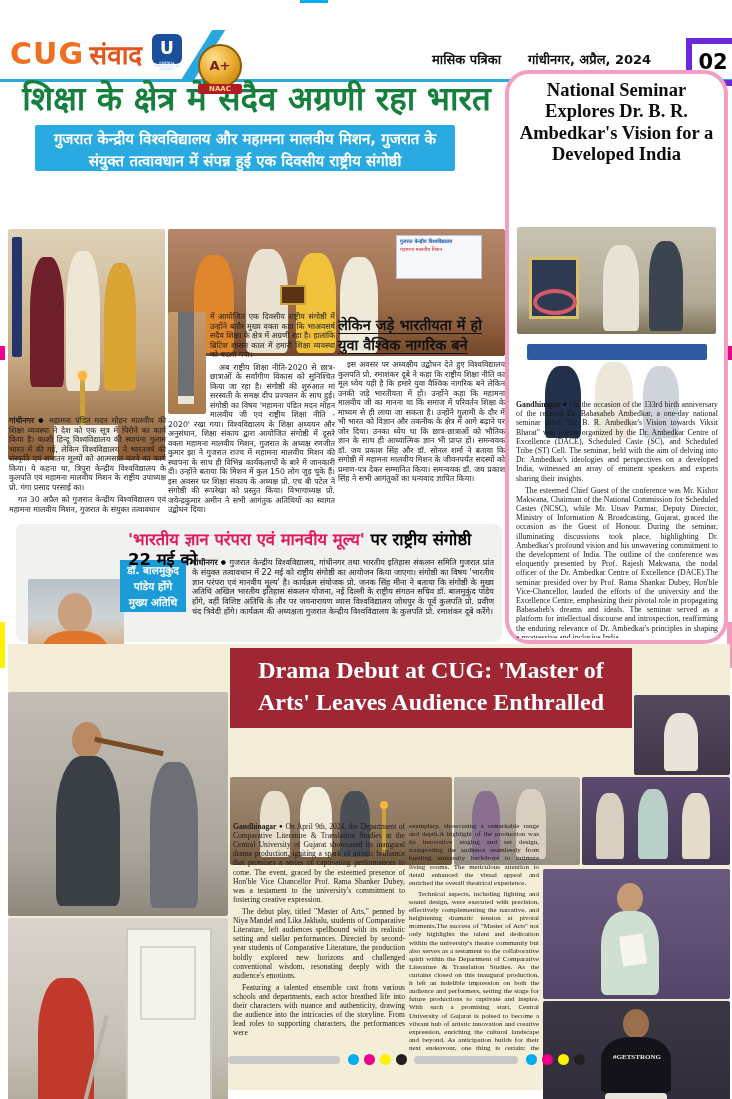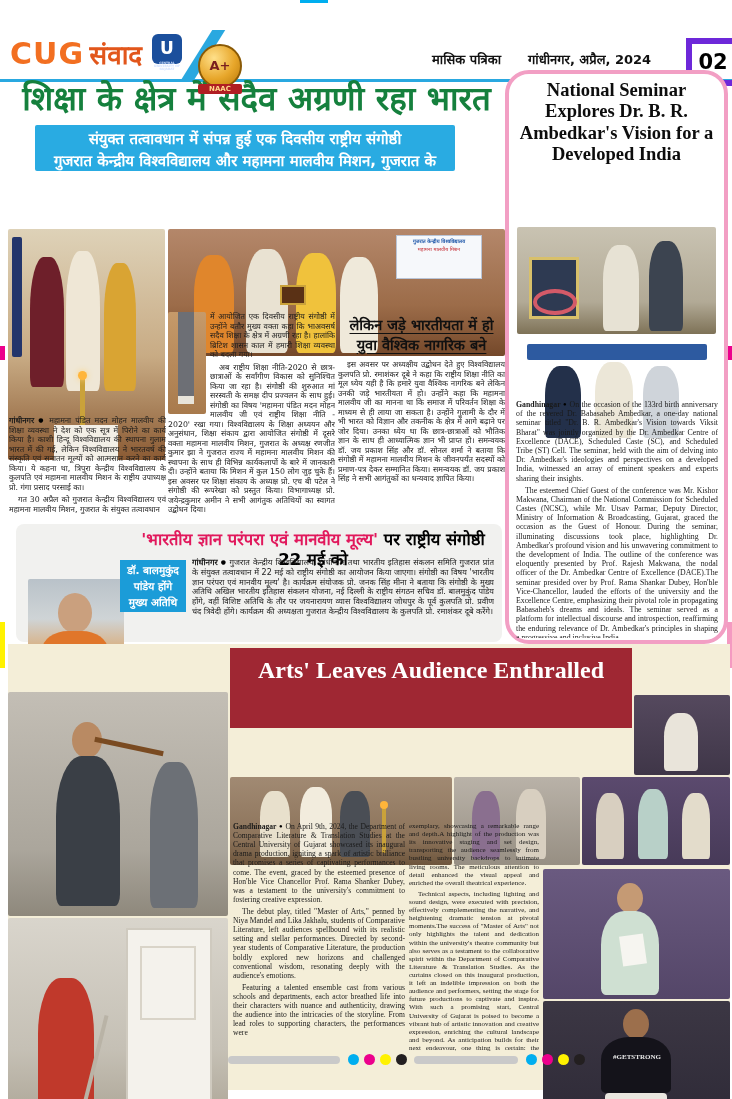--- a/index.html
+++ b/index.html
@@ -2,21 +2,21 @@
 <html><head>
 <meta charset="utf-8">
 <style>
   html,body{margin:0;padding:0;background:#e8e8e8;}
   #page{position:relative;width:732px;height:1099px;background:#ffffff;overflow:hidden;
         font-family:"DejaVu Sans",sans-serif;}
   .abs{position:absolute;}
   .photo{position:absolute;overflow:hidden;border-radius:2px;margin-top:47px;}
   .fig{position:absolute;border-radius:40% 40% 8% 8%;}
   .serif{font-family:"Liberation Serif","DejaVu Serif",serif;}
-  .hindi{font-family:"DejaVu Sans",sans-serif;text-align:center;}
+  .hindi{font-family:"DejaVu Sans",sans-serif;}
   .just{text-align:justify;}
   
   #brand{left:10px;top:36px;font-weight:bold;}
   #brand .cug{color:#f26f21;font-size:30px;letter-spacing:1px;}
   #brand .samvad{color:#e2561b;font-size:26px;}
   #emblem{left:152px;top:34px;width:30px;height:30px;background:#1b4f9c;border-radius:6px;
           color:#fff;font-size:17px;font-weight:bold;text-align:center;line-height:28px;}
   #emblem small{display:block;font-size:3px;line-height:3px;color:#cfe0ff;}
   #slash{left:196px;top:30px;width:13px;height:52px;background:#29a8e0;transform:skewX(-32deg);}
   #headrule{left:0;top:79px;width:732px;height:3px;background:#29a8e0;}
@@ -91,22 +91,22 @@
   <div class="abs" id="badge">
     <div class="coin">A+</div>
     <div class="ribbon">NAAC</div>
   </div>
   <div class="abs masthead-label" style="left:432px;top:50px;">मासिक पत्रिका</div>
   <div class="abs masthead-label" style="left:528px;top:50px;">गांधीनगर, अप्रैल, 2024</div>
   <div class="abs" id="pagenum">02</div>
 
   <div class="abs hindi" id="lead-headline">शिक्षा के क्षेत्र में सदैव अग्रणी रहा भारत</div>
   <div class="abs hindi" id="lead-subhead">
+    <div>गुजरात केन्द्रीय विश्वविद्यालय और महामना मालवीय मिशन, गुजरात के</div>
     <div>संयुक्त तत्वावधान में संपन्न हुई एक दिवसीय राष्ट्रीय संगोष्ठी</div>
-    <div>गुजरात केन्द्रीय विश्वविद्यालय और महामना मालवीय मिशन, गुजरात के</div>
   </div>
 
   <div class="photo" style="left:8px;top:182px;width:157px;height:231px;background:linear-gradient(180deg,#ded2b8 0%,#c8ab84 55%,#8a5a33 100%);">
     <div class="abs" style="left:4px;top:8px;width:10px;height:120px;background:#23356b;border-radius:2px;"></div>
     <div class="fig" style="left:22px;top:28px;width:34px;height:130px;background:#6e1f2a;"></div>
     <div class="fig" style="left:58px;top:22px;width:34px;height:140px;background:#efe7d6;"></div>
     <div class="fig" style="left:96px;top:34px;width:32px;height:128px;background:#d9a433;"></div>
     <div class="abs" style="left:72px;top:150px;width:5px;height:46px;background:#caa23a;"></div>
     <div class="abs" style="left:70px;top:142px;width:9px;height:9px;border-radius:50%;background:#ffb53a;box-shadow:0 0 6px #ffd27a;"></div>
     <div class="abs" style="left:46px;top:196px;width:64px;height:35px;background:#f3efe6;"></div>
@@ -202,20 +202,21 @@
       <div class="fig" style="left:142px;top:70px;width:48px;height:146px;background:#6c7076;"></div>
     </div>
     <div class="photo" style="left:0;top:227px;width:220px;height:219px;background:linear-gradient(180deg,#d9d5cc 0%,#c5c0b5 60%,#a79f8f 100%);">
       <div class="abs" style="left:118px;top:10px;width:82px;height:190px;background:#f4f2ec;border:2px solid #cfcabf;"></div>
       <div class="abs" style="left:132px;top:28px;width:52px;height:70px;border:2px solid #d9d4c8;"></div>
       <div class="fig" style="left:30px;top:60px;width:56px;height:140px;background:#c0392b;"></div>
       <div class="abs" style="left:84px;top:96px;width:4px;height:104px;background:#b9b3a6;transform:rotate(14deg);"></div>
     </div>
 
     <div id="drama-title" class="serif">
+      <div>Drama Debut at CUG: 'Master of</div>
       <div>Arts' Leaves Audience Enthralled</div>
     </div>
 
     <div class="photo" style="left:626px;top:4px;width:96px;height:80px;background:linear-gradient(180deg,#55495e 0%,#3f3648 100%);">
       <div class="fig" style="left:30px;top:18px;width:34px;height:58px;background:#e9e4da;"></div>
     </div>
 
     <div class="photo" style="left:222px;top:86px;width:222px;height:88px;background:linear-gradient(180deg,#a18a73 0%,#8c735a 70%,#6e563d 100%);">
       <div class="fig" style="left:30px;top:14px;width:30px;height:66px;background:#e8e0cc;"></div>
       <div class="fig" style="left:70px;top:10px;width:32px;height:70px;background:#f2ecdd;"></div>

